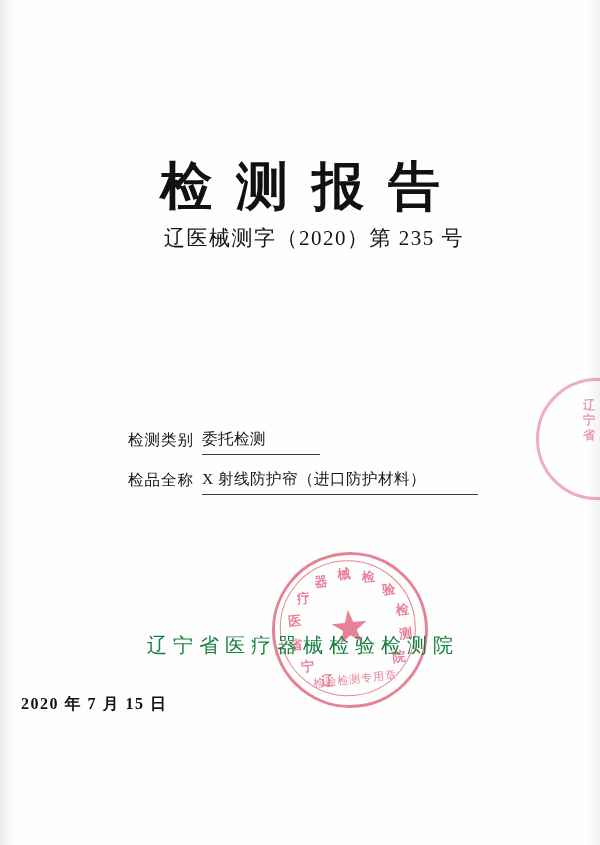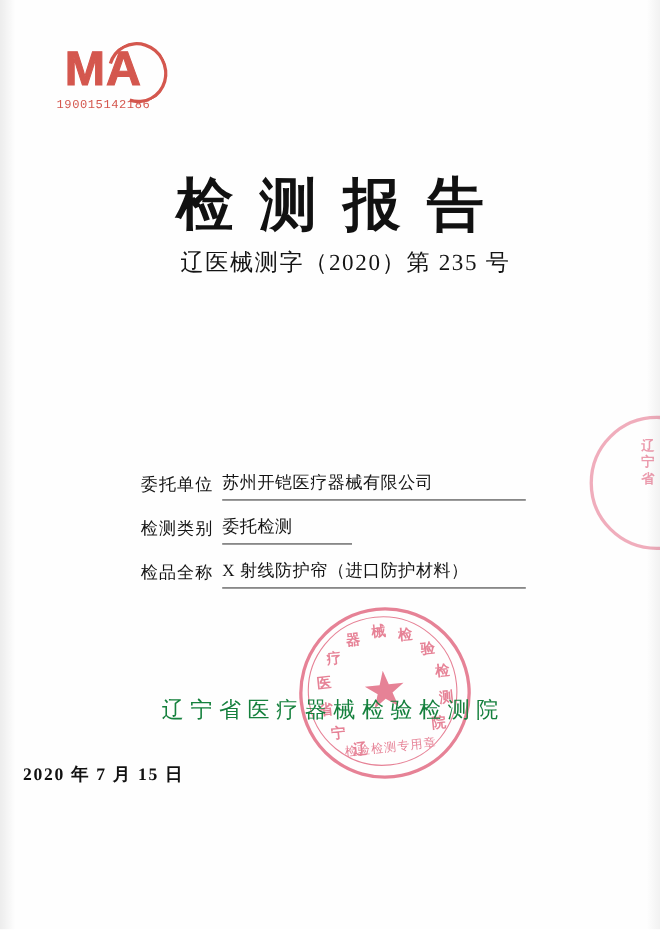--- a/index.html
+++ b/index.html
@@ -259,34 +259,25 @@
     text-align: center;
     line-height: 15px;
     font-weight: bold;
   }
 </style>
 </head>
 <body>
 
 <div class="page">
 
-  <div class="cma-mark">
-    <div class="cma-ring"></div>
-    <div class="cma-letters">MA</div>
-    <div class="cma-code">190015142186</div>
-  </div>
 
   <div class="doc-title">检测报告</div>
   <div class="doc-subtitle">辽医械测字（2020）第 235 号</div>
 
   <div class="fields">
-    <div class="field-row">
-      <span class="field-label">委托单位</span>
-      <span class="field-value">苏州开铠医疗器械有限公司</span>
-    </div>
     <div class="field-row short">
       <span class="field-label">检测类别</span>
       <span class="field-value">委托检测</span>
       <span class="field-spacer"></span>
     </div>
     <div class="field-row">
       <span class="field-label">检品全称</span>
       <span class="field-value">X 射线防护帘（进口防护材料）</span>
     </div>
   </div>

